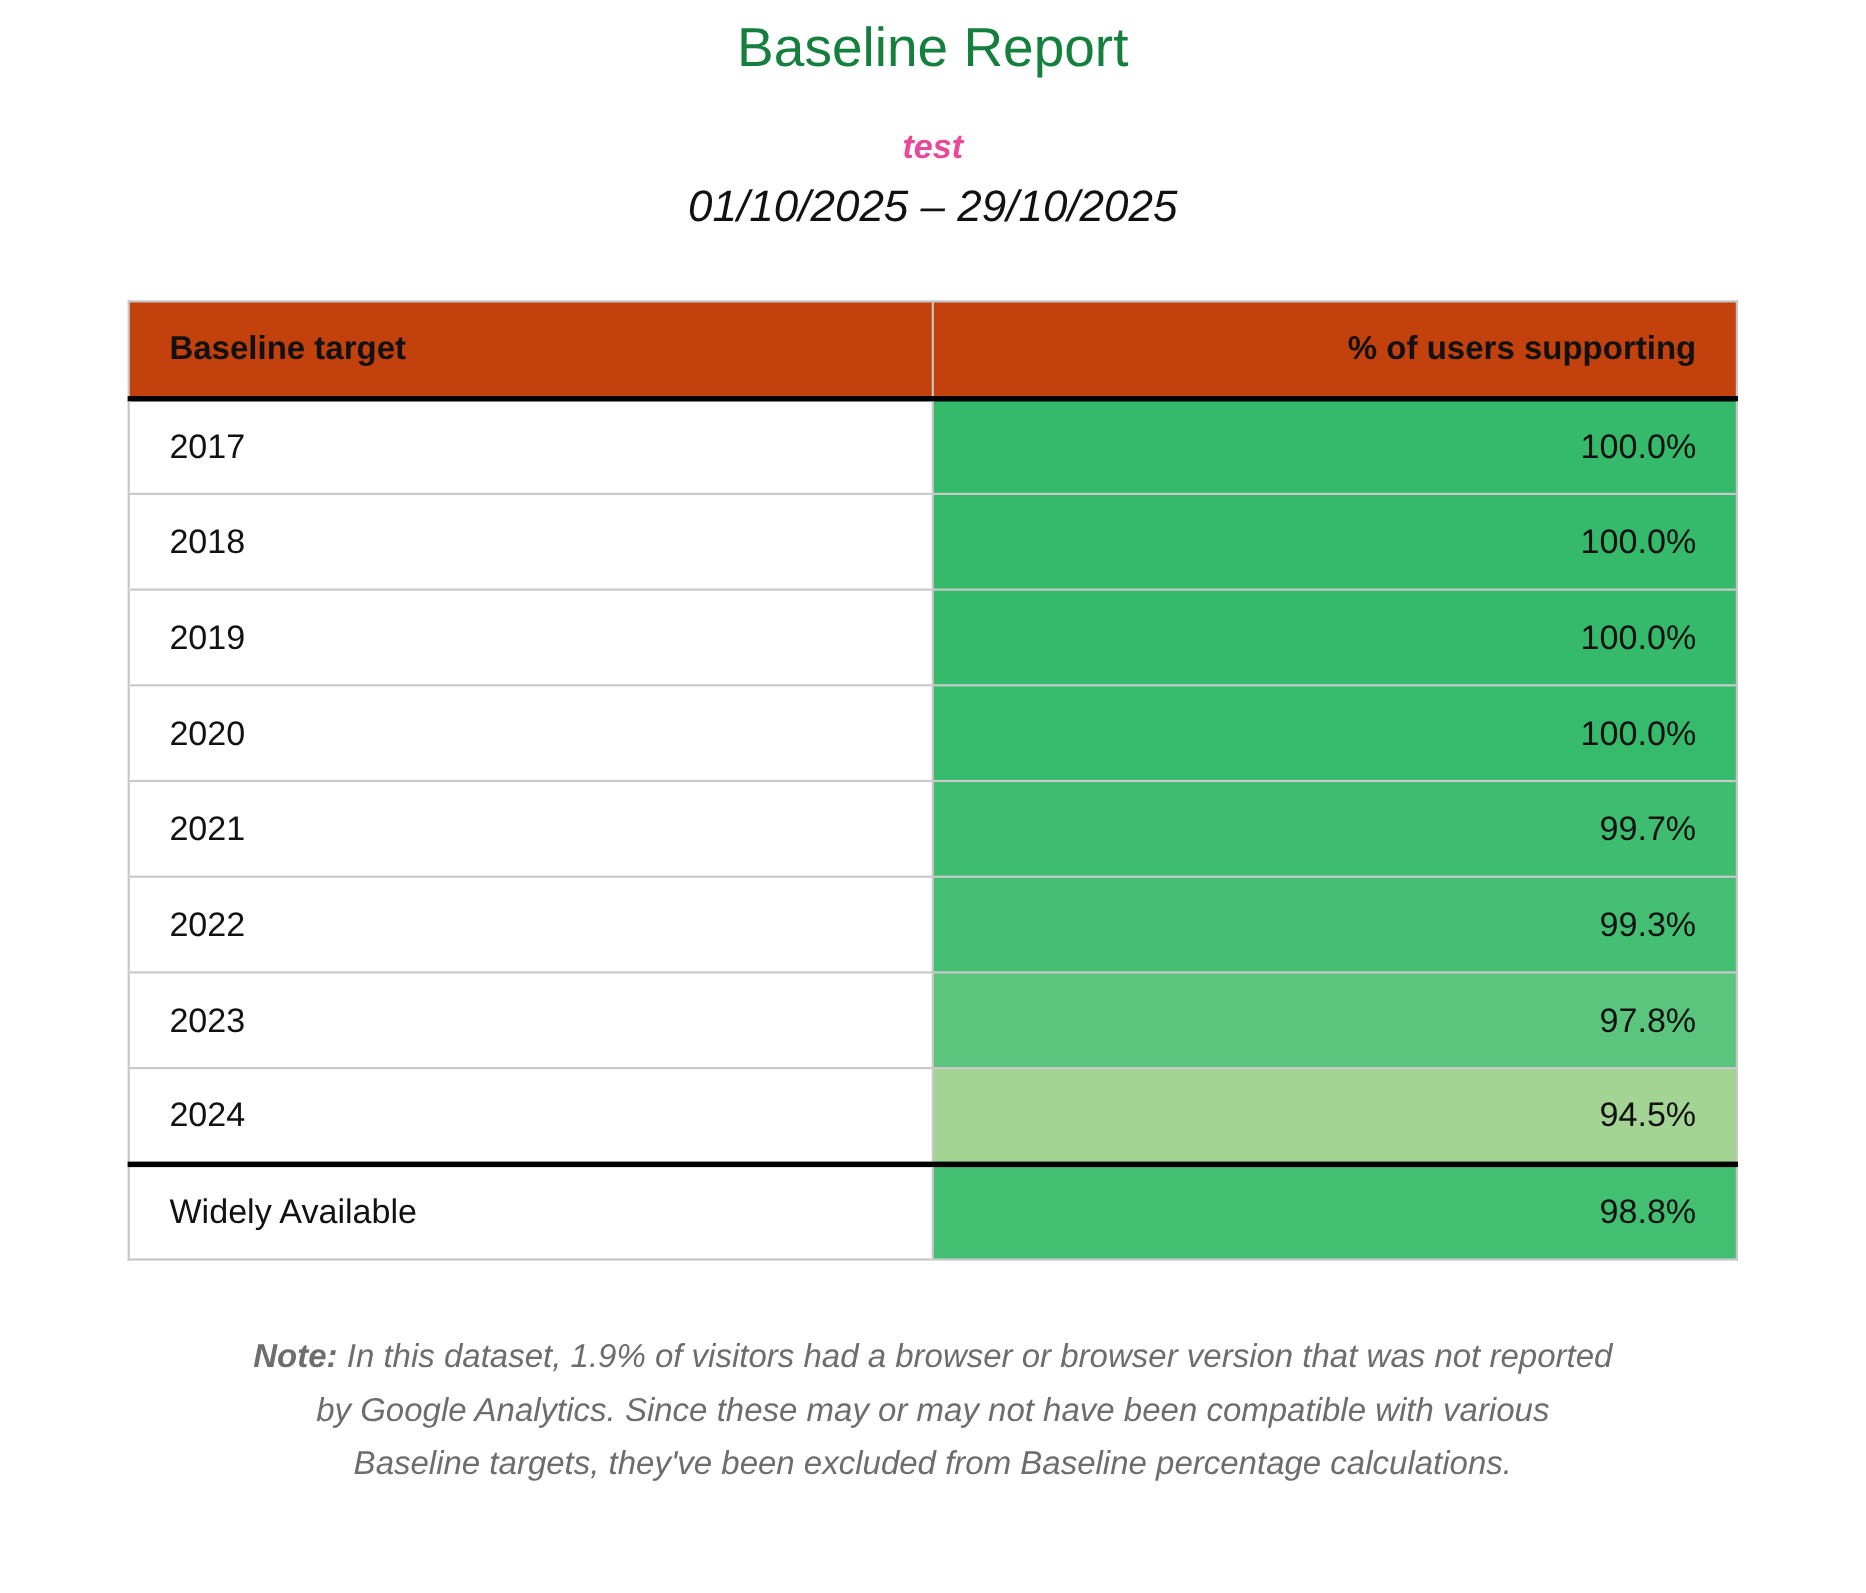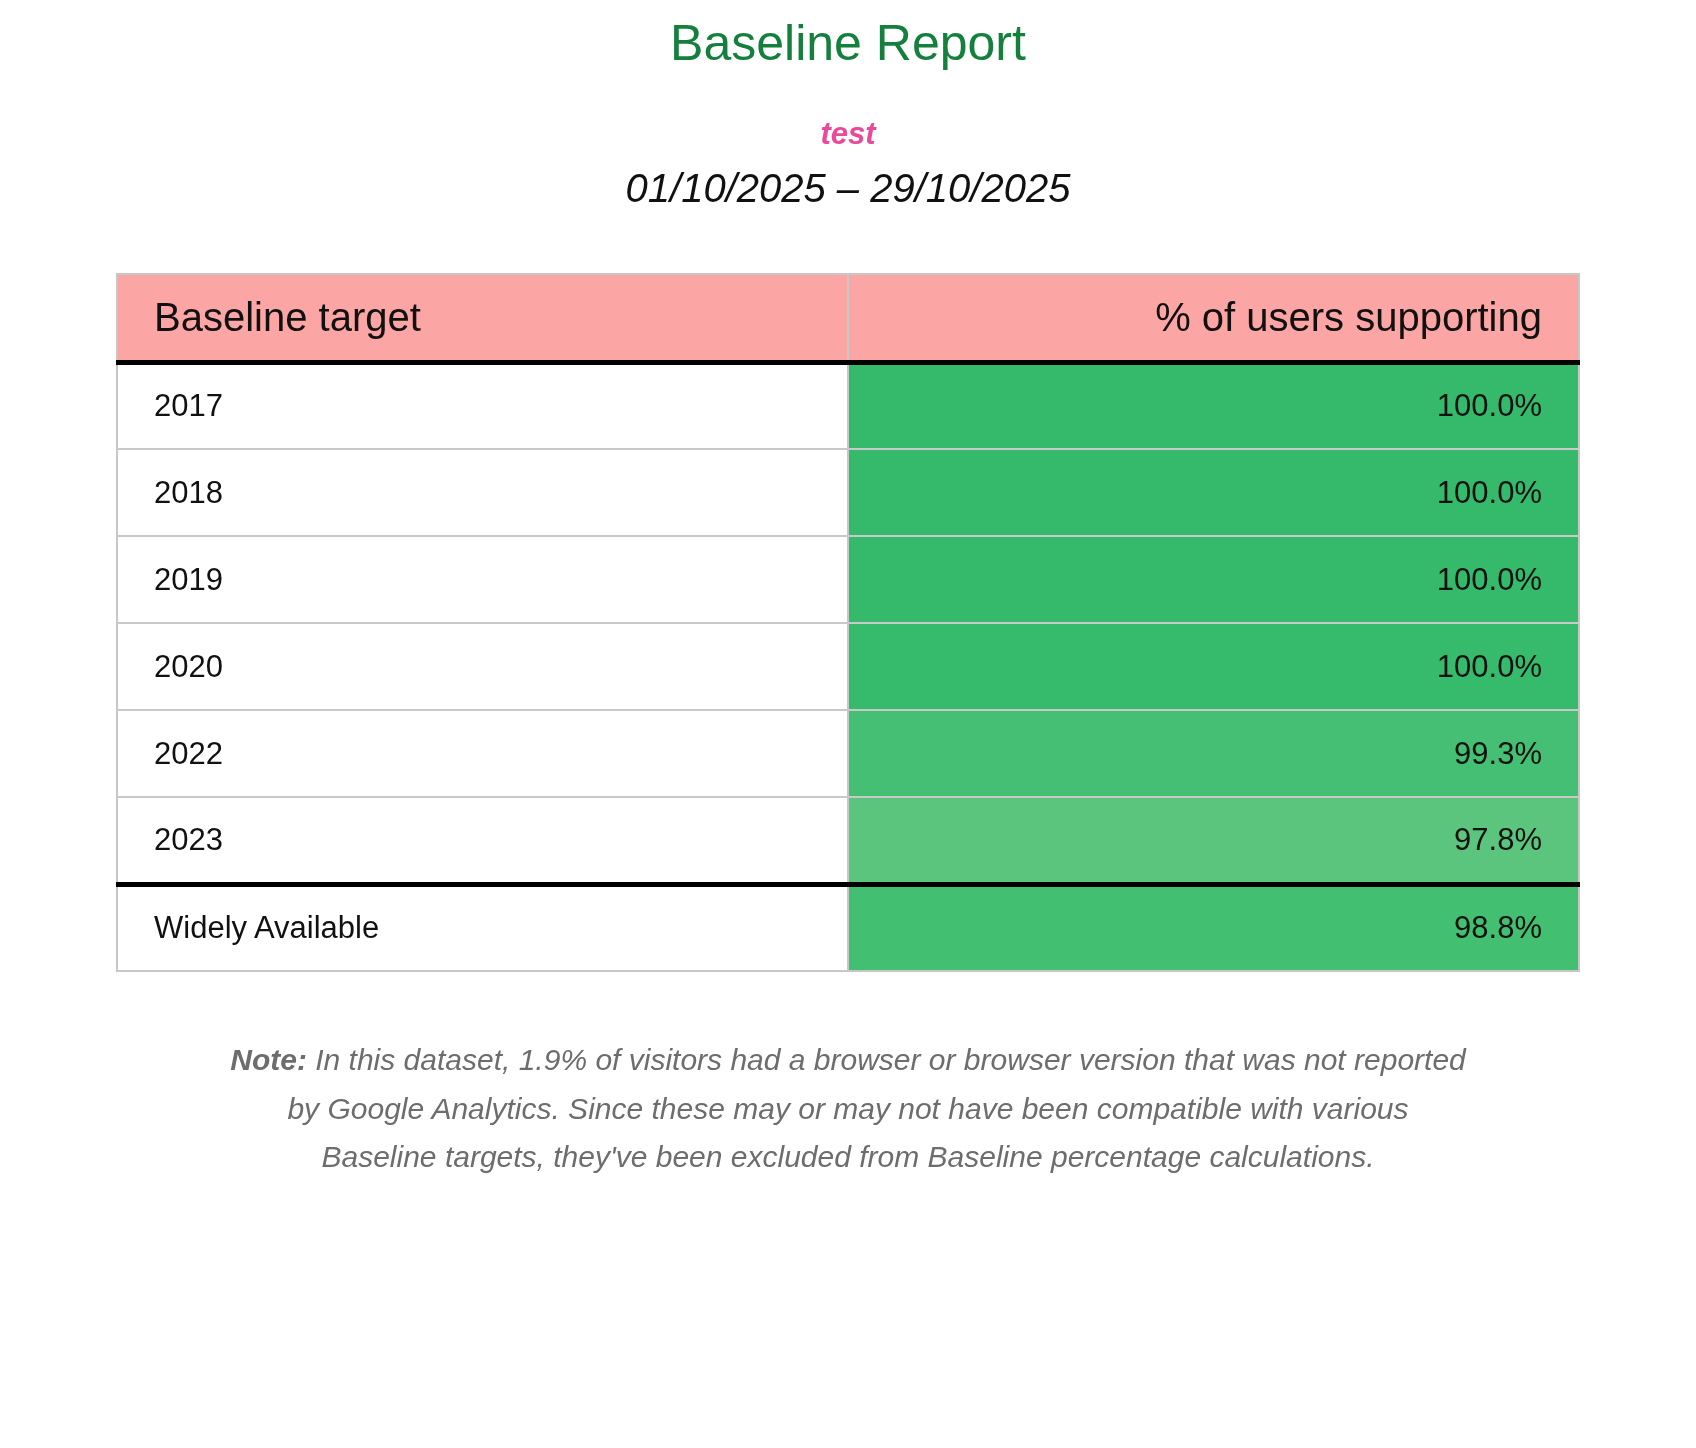--- a/index.html
+++ b/index.html
@@ -44,23 +44,23 @@
     border: 2px solid #c7c7c7;
     table-layout: fixed;
   }
   table.baseline th, table.baseline td {
     font-size: 31px;
     padding: 0 36px;
     height: 87px;
     white-space: nowrap;
   }
   table.baseline th {
-    background: #fca5a5;
-    font-weight: 400;
-    font-size: 40px;
+    background: #c2410c;
+    font-weight: 700;
+    font-size: 30px;
     border-bottom: 5px solid #000000;
     height: 88px;
   }
   th.col-target, td.cell-target {
     width: 50%;
     text-align: left;
     border-right: 2px solid #c7c7c7;
   }
   th.col-pct, td.cell-pct {
     width: 50%;
@@ -116,26 +116,34 @@
       </tr>
       <tr>
         <td class="cell-target">2019</td>
         <td class="cell-pct" style="background-color: rgb(53, 186, 108);">100.0%</td>
       </tr>
       <tr>
         <td class="cell-target">2020</td>
         <td class="cell-pct" style="background-color: rgb(54, 187, 109);">100.0%</td>
       </tr>
       <tr>
+        <td class="cell-target">2021</td>
+        <td class="cell-pct" style="background-color: rgb(62, 189, 112);">99.7%</td>
+      </tr>
+      <tr>
         <td class="cell-target">2022</td>
         <td class="cell-pct" style="background-color: rgb(69, 191, 116);">99.3%</td>
       </tr>
       <tr>
         <td class="cell-target">2023</td>
         <td class="cell-pct" style="background-color: rgb(91, 197, 126);">97.8%</td>
+      </tr>
+      <tr>
+        <td class="cell-target">2024</td>
+        <td class="cell-pct" style="background-color: rgb(163, 212, 147);">94.5%</td>
       </tr>
       <tr class="group-divider">
         <td class="cell-target">Widely Available</td>
         <td class="cell-pct" style="background-color: rgb(66, 191, 113);">98.8%</td>
       </tr>
     </tbody>
   </table>
 
   <p class="note">
     <span class="note-label">Note:</span>

